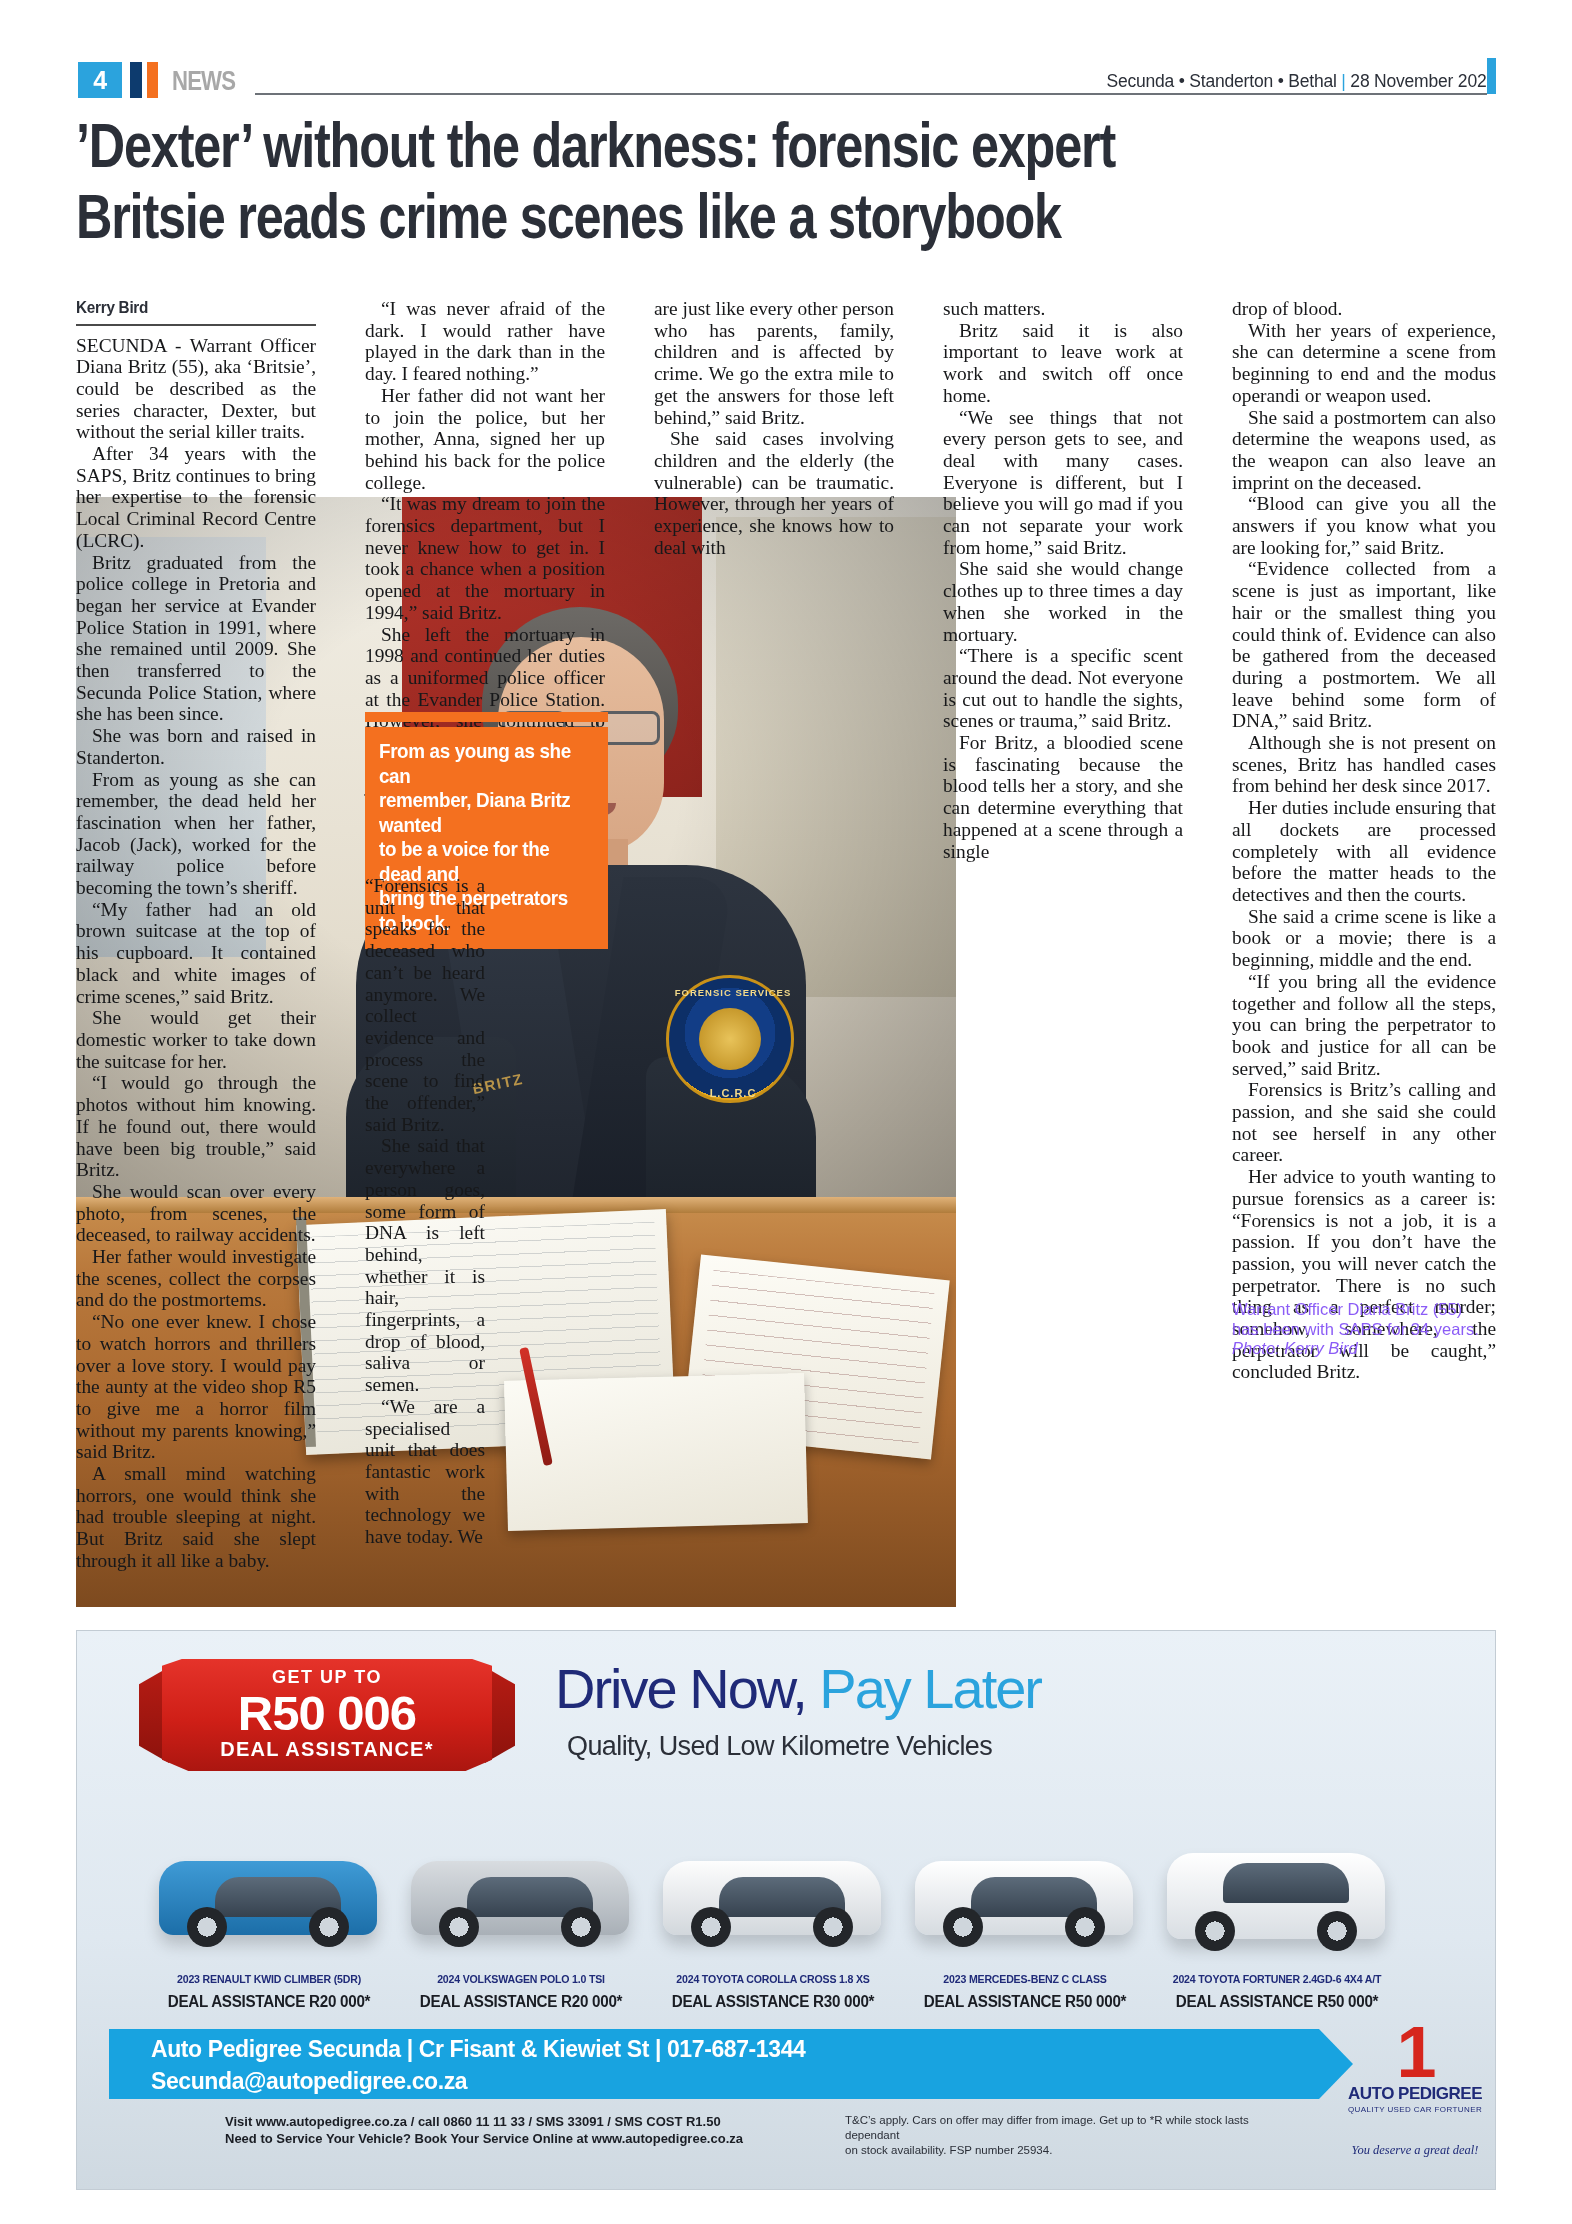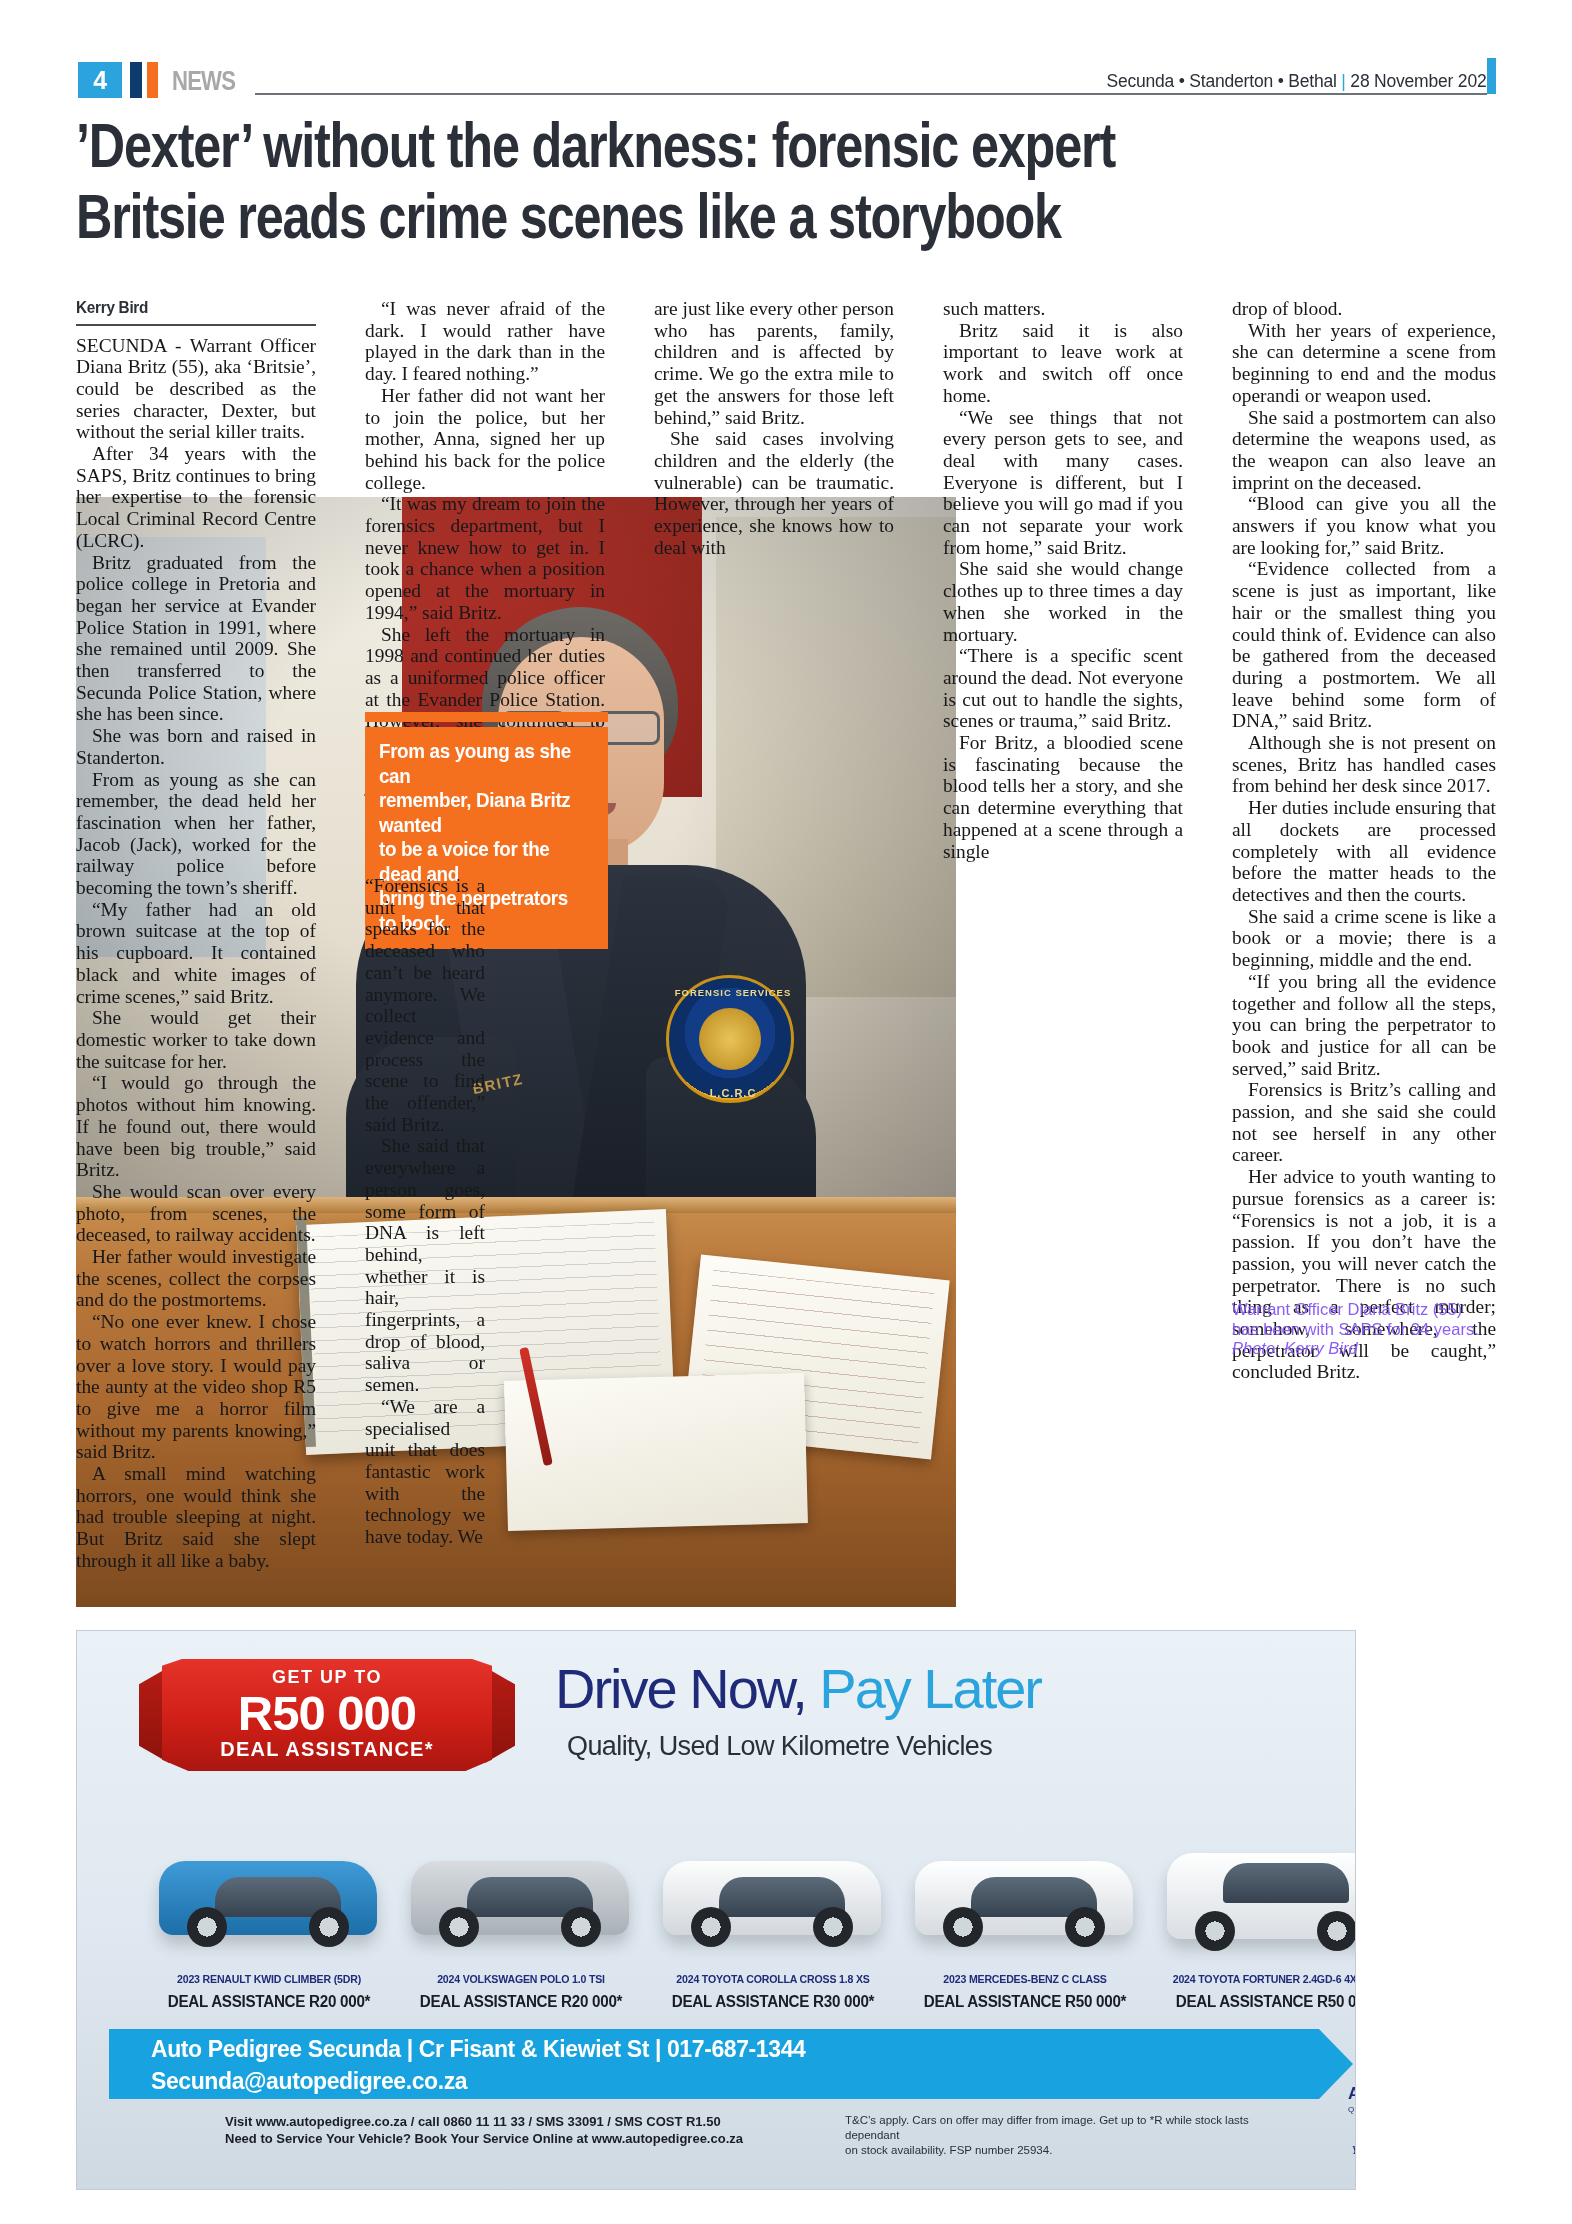--- a/index.html
+++ b/index.html
@@ -236,21 +236,21 @@
   
   .caption {
     position: absolute; left: 1232px; top: 1300px; width: 265px;
     font-family: "Liberation Sans", sans-serif;
     font-size: 16.5px; line-height: 19.5px; color: #8b5cf6;
   }
   .caption .credit { font-style: italic; }
 
   
   .ad {
-    position: absolute; left: 76px; top: 1630px; width: 1280px; height: 560px;
+    position: absolute; left: 76px; top: 1630px; width: 1420px; height: 560px;
     background: linear-gradient(180deg,#eaf1f7 0%, #dfe8f0 55%, #cfd9e1 100%);
     border: 1px solid #c3ccd4; overflow: hidden;
   }
   .ribbon {
     position: absolute; left: 85px; top: 28px; width: 330px; height: 112px;
     background: linear-gradient(180deg,#e5332a 0%, #cf1f17 55%, #ab1610 100%);
     box-shadow: 0 4px 10px rgba(0,0,0,0.25);
     clip-path: polygon(0 6%, 6% 0, 94% 0, 100% 6%, 100% 90%, 92% 100%, 8% 100%, 0 90%);
     text-align: center; color: #fff;
     font-family: "Liberation Sans", sans-serif;
@@ -520,21 +520,21 @@
     <div>has been with SAPS for 34 years.</div>
     <div class="credit">Photo: Kerry Bird</div>
   </div>
 
   <div class="ad">
 
     <div class="ribbon-tail-l"></div>
     <div class="ribbon-tail-r"></div>
     <div class="ribbon">
       <div class="r1">GET UP TO</div>
-      <div class="r2">R50 000</div>
+      <div class="r2">R50 006</div>
       <div class="r3">DEAL ASSISTANCE*</div>
     </div>
 
     <div class="ad-head">
       <span class="navy">Drive Now,</span>
       <span class="lblue">Pay Later</span>
     </div>
     <div class="ad-sub">Quality, Used Low Kilometre Vehicles</div>
 
     <div class="cars">

